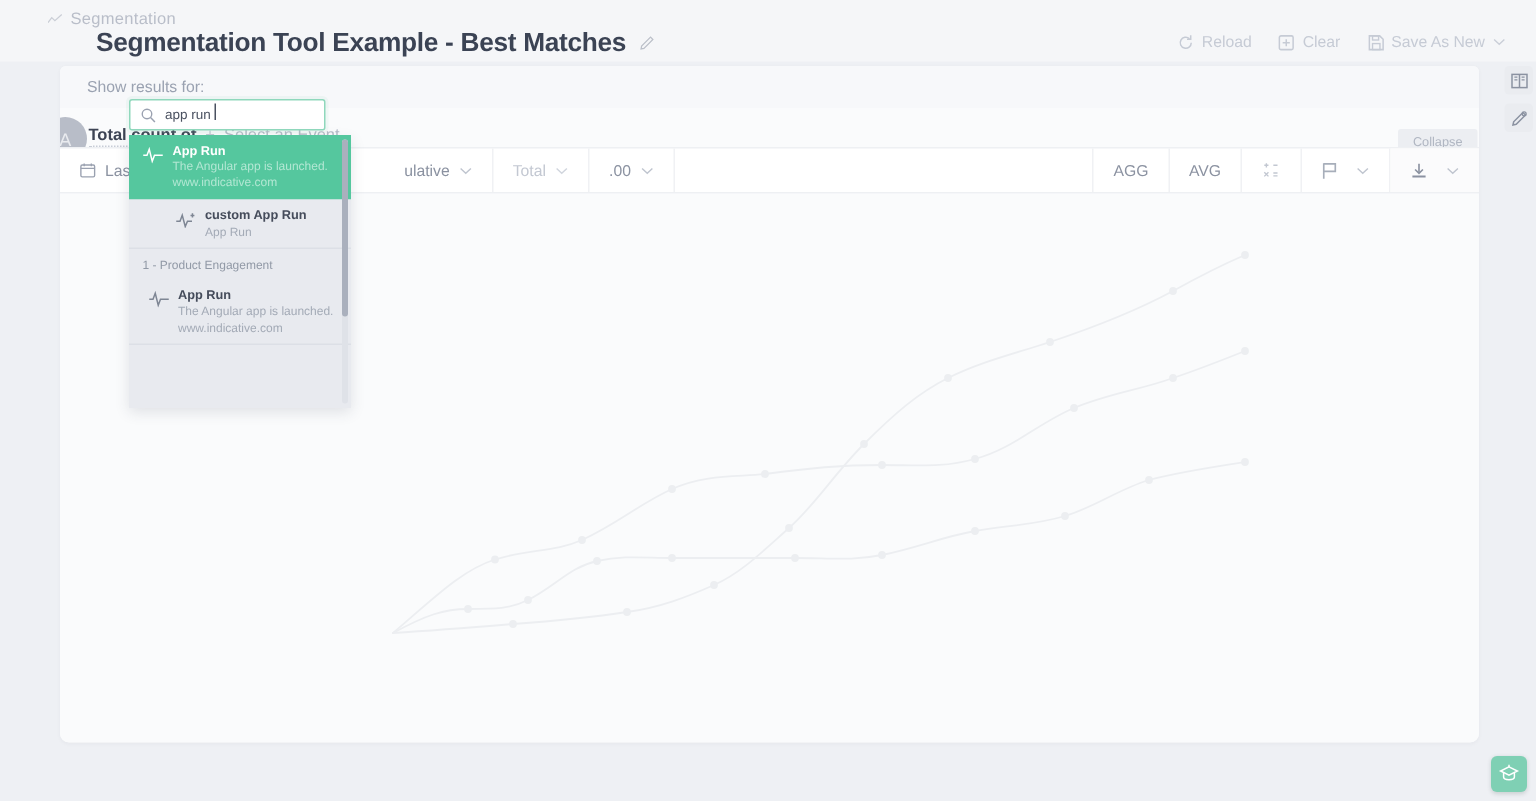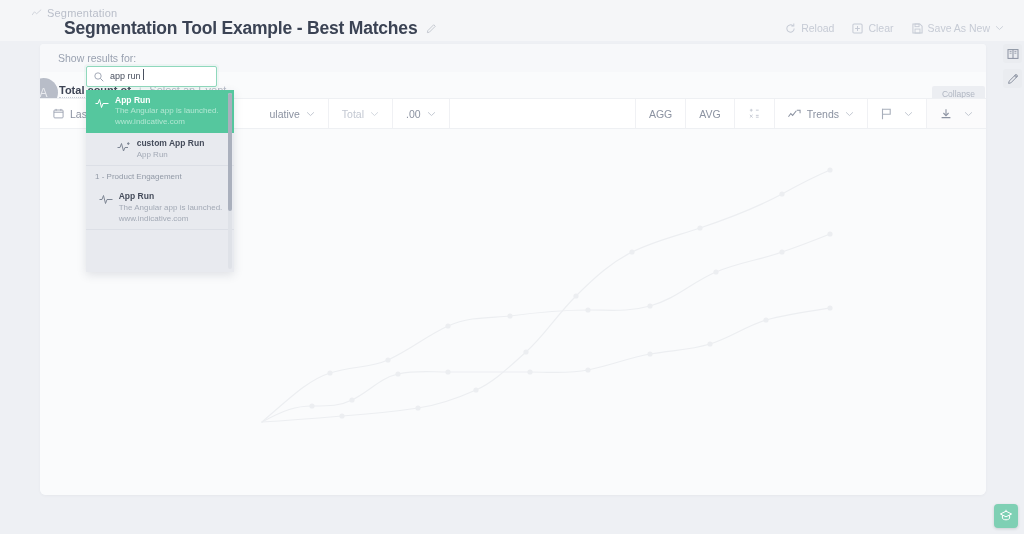--- a/index.html
+++ b/index.html
@@ -301,30 +301,20 @@
       </div>
       <div class="tb">
         <svg width="13" height="13" viewBox="0 0 14 14">
           <path d="M2 3.4 H5 M3.5 2 V5" stroke="#c2c7d1" stroke-width="1"></path>
           <path d="M8.5 3.4 H11.5" stroke="#c2c7d1" stroke-width="1"></path>
           <path d="M2 8.4 L5 11.4 M5 8.4 L2 11.4" stroke="#c2c7d1" stroke-width="1"></path>
           <path d="M8.5 9 H11.5 M8.5 11 H11.5" stroke="#c2c7d1" stroke-width="1"></path>
         </svg>
       </div>
 
-      <div class="tb plain">
-        <svg width="13" height="10" viewBox="0 0 14 10">
-          <path d="M0.5 8 L3 4.5 L5 6.5 L9 1.5" fill="none" stroke="#8b92a1" stroke-width="1.1"></path>
-          <path d="M9.5 1 L13 1 L13 4.3" fill="none" stroke="#8b92a1" stroke-width="1.1"></path>
-        </svg>
-        <span>Trends</span>
-        <svg class="caret" viewBox="0 0 10 7">
-          <path d="M1 1.5 L5 5.3 L9 1.5" fill="none" stroke="#b9bfca" stroke-width="1.1"></path>
-        </svg>
-      </div>
 
 
       <div class="tb" style="gap:12px;">
         <svg width="11" height="12" viewBox="0 0 11 12">
           <path d="M1.5 0.8 V11.2" stroke="#a7aeba" stroke-width="1.1"></path>
           <path d="M1.5 1.2 H9.2 V6.2 H1.5" fill="none" stroke="#a7aeba" stroke-width="1.1"></path>
         </svg>
         <svg class="caret" viewBox="0 0 10 7">
           <path d="M1 1.5 L5 5.3 L9 1.5" fill="none" stroke="#b9bfca" stroke-width="1.1"></path>
         </svg>

